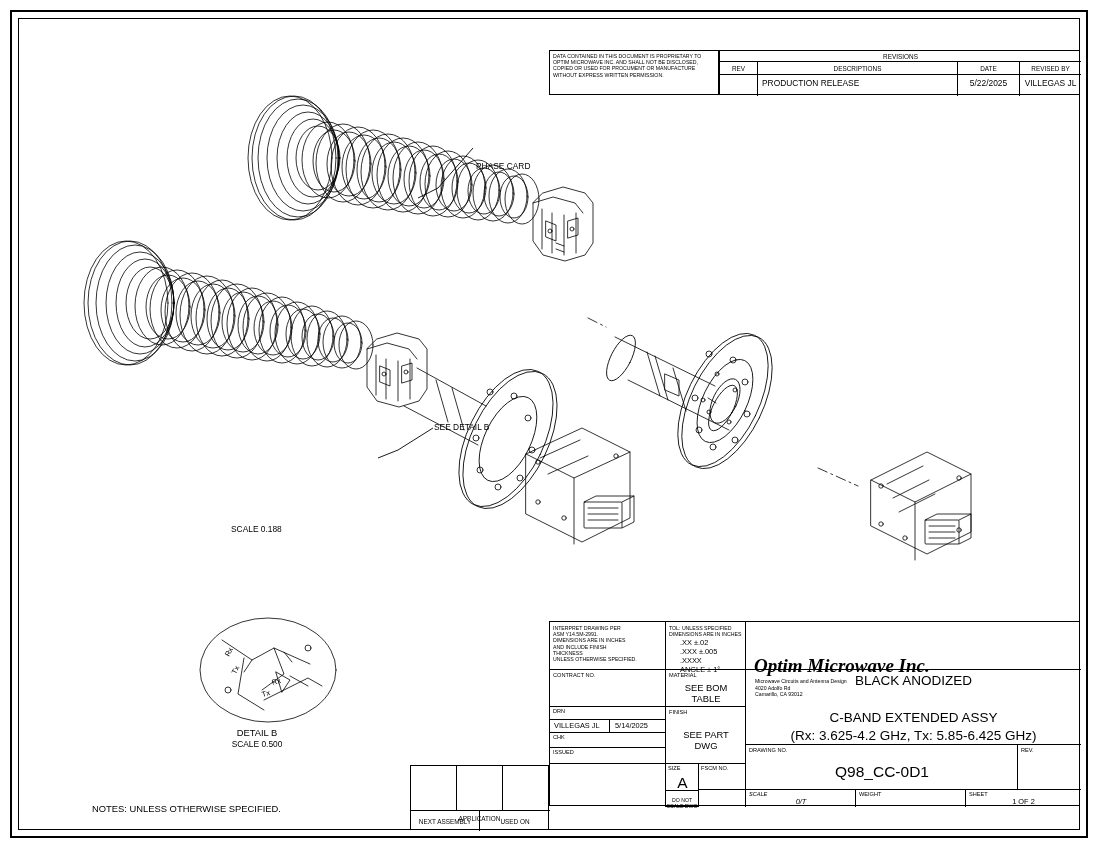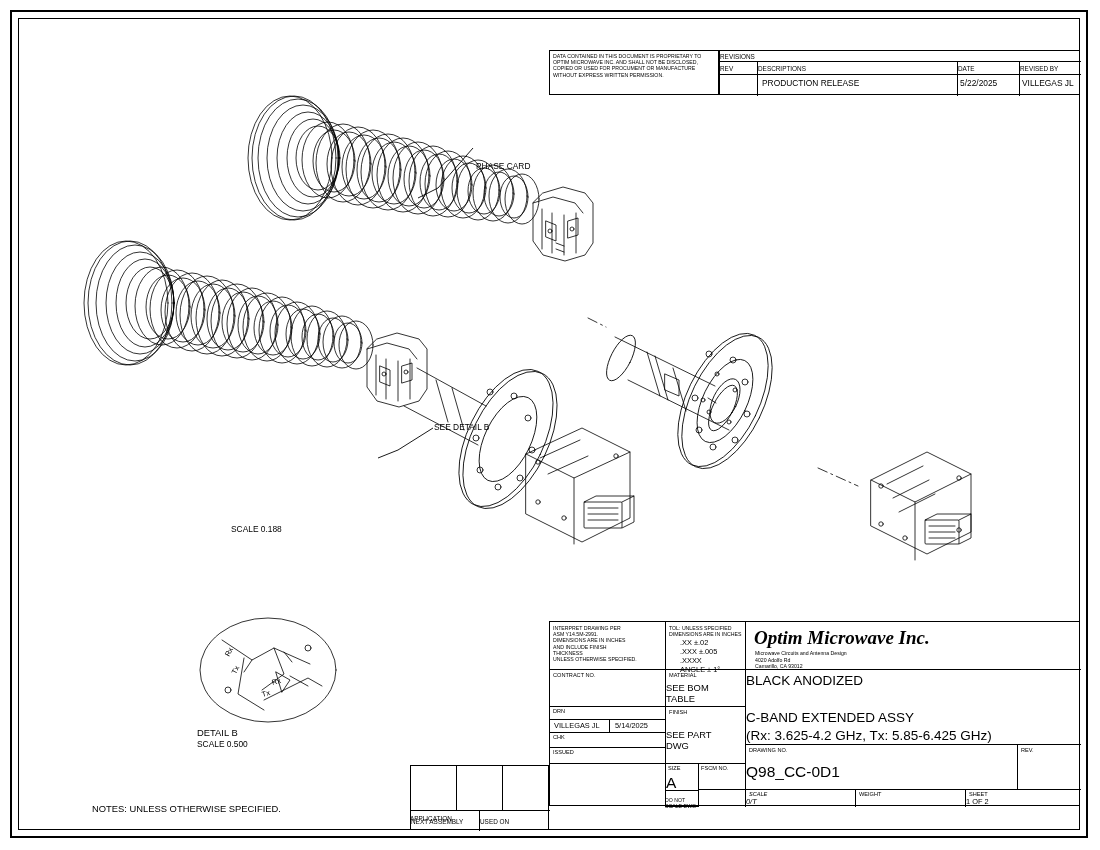--- a/index.html
+++ b/index.html
@@ -30,21 +30,21 @@
   
   .xs{font-size:5.2px;line-height:6.2px;}
   .s7{font-size:6.4px;line-height:7.6px;}
   .s8{font-size:7.4px;line-height:8.6px;}
   .s9{font-size:8.4px;line-height:9.6px;}
   .s10{font-size:9.4px;line-height:11px;}
   .s12{font-size:11.5px;line-height:13px;}
   .s14{font-size:13.5px;line-height:15px;}
   .s16{font-size:15.5px;line-height:17px;}
   .s20{font-size:19px;line-height:21px;}
-  .center{text-align:left;}
+  .center{text-align:center;}
   .bold{font-weight:bold;}
 
   
   #propbox{left:549px;top:50px;width:170px;height:45px;}
   #propbox .txt{padding:2px 3px;}
 
   
   #revbox{left:719px;top:50px;width:361px;height:45px;}
   #rev-title{left:0;top:0;width:361px;height:11px;border-bottom:1px solid #000;}
   #rev-hdr{left:0;top:11px;width:361px;height:13px;border-bottom:1px solid #000;}
@@ -340,21 +340,21 @@
       </div>
       <div class="s8" style="padding:1px 3px 0 14px;line-height:9px;">
         <div>.XX  ±.02</div>
         <div>.XXX  ±.005</div>
         <div>.XXXX</div>
         <div>ANGLE ±  1°</div>
       </div>
     </div>
 
     <div class="tbcell bb" style="left:196px;top:0;width:335px;height:48px;">
-      <div class="s20 bold" style="font-family:'Liberation Serif',serif;font-style:italic;padding:5px 0 0 8px;">Optim Microwave Inc.</div>
+      <div class="s20 bold" style="font-family:'Liberation Serif',serif;font-style:italic;padding:5px 0 0 8px;margin-top:28px;">Optim Microwave Inc.</div>
       <div class="xs" style="padding:2px 0 0 9px;line-height:6.6px;">
         <div>Microwave Circuits and Antenna Design</div>
         <div>4020 Adolfo Rd</div>
         <div>Camarillo, CA 93012</div>
       </div>
     </div>
 
     <div class="tbcell br bb" style="left:0;top:48px;width:116px;height:37px;">
       <div class="lbl" style="left:3px;top:2px;">CONTRACT NO.</div>
       <div class="s9" style="position:absolute;left:8px;top:14px;"></div>

